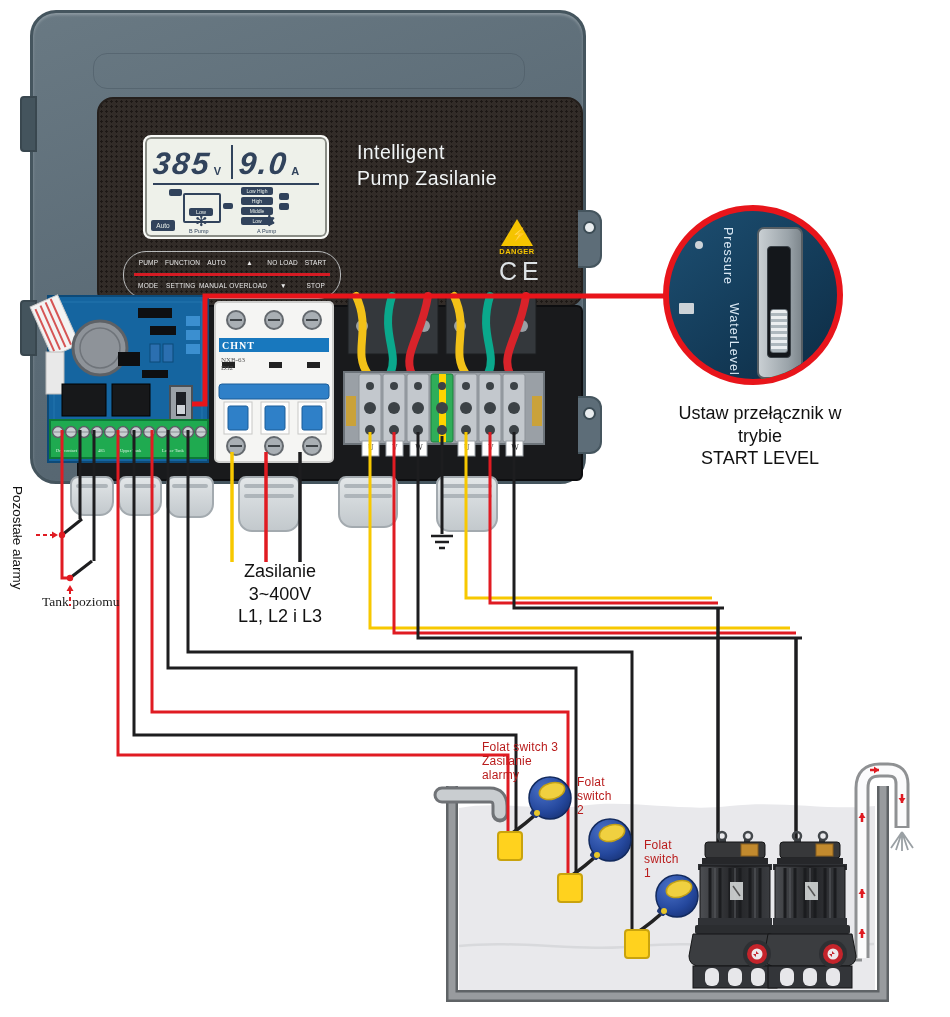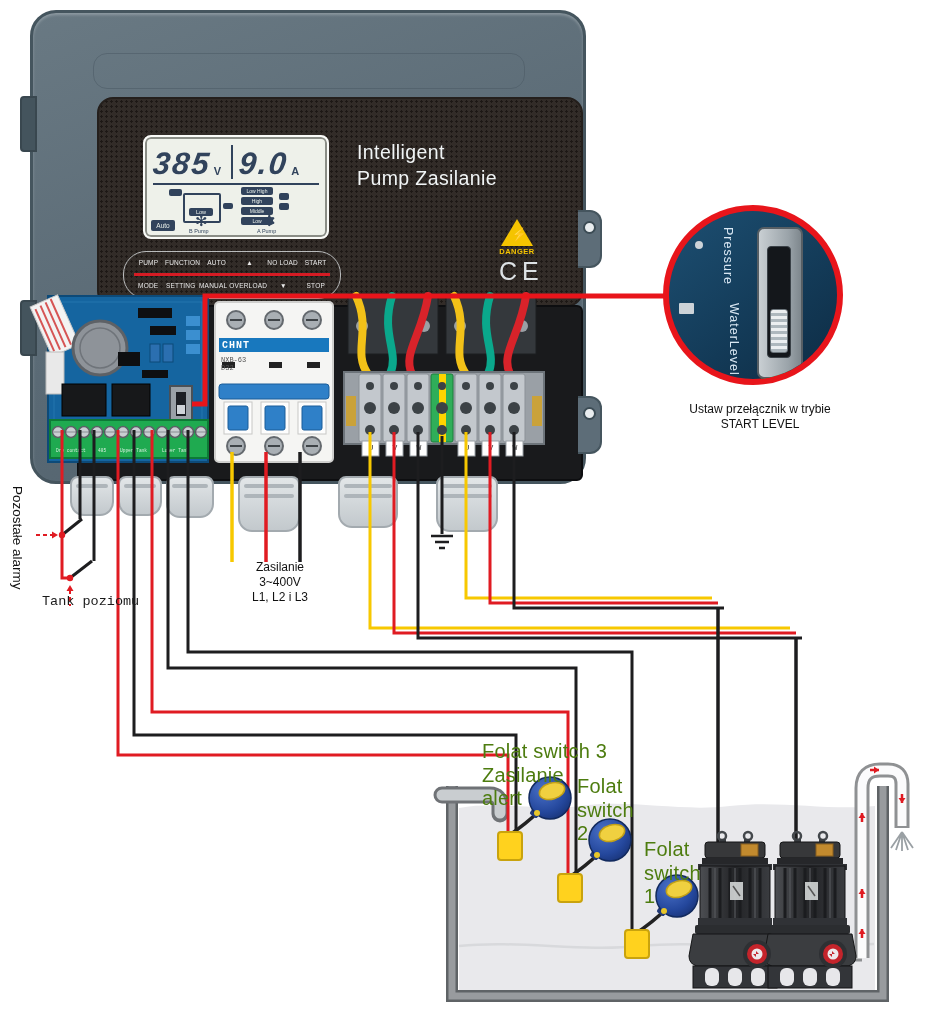--- a/index.html
+++ b/index.html
@@ -1,18 +1,18 @@
 <!DOCTYPE html>
 <html><head>
 <meta charset="utf-8">
 <style>
   html,body{margin:0;padding:0;background:#fff}
   .stage{position:relative;width:950px;height:1017px;background:#fff;overflow:hidden;
          font-family:"Liberation Sans",sans-serif}
-  .t{position:absolute;font-family:Liberation Mono, monospace;color:#1a1a1a}
+  .t{position:absolute;font-family:Liberation Serif, serif;color:#1a1a1a}
 
   
   .enclosure{position:absolute;left:30px;top:10px;width:550px;height:468px;
     background:linear-gradient(160deg,#697983,#5a6a75 55%,#51616c);
     border:3px solid #45555e;border-radius:26px;box-shadow:inset 0 2px 3px rgba(255,255,255,.25)}
   .lidseam{position:absolute;left:60px;top:40px;width:430px;height:34px;
     border:1.5px solid #4a5a64;border-radius:14px;opacity:.55}
   .earR{position:absolute;width:22px;height:54px;background:#5d6d78;border:2px solid #45555e;
     border-left:none;border-radius:0 12px 12px 0}
   .earR .hole{position:absolute;left:5px;top:9px;width:9px;height:9px;border-radius:50%;
@@ -61,22 +61,22 @@
   .sw-slot{position:absolute;left:8px;top:17px;width:22px;height:110px;background:#14171b;
     border-radius:4px;border:1px solid #3a4147}
   .sw-knob{position:absolute;left:2px;top:62px;width:16px;height:42px;border-radius:3px;
     background:repeating-linear-gradient(180deg,#eceff1 0 3px,#aeb8be 3px 6px);border:1px solid #6c757b}
   .vtext{position:absolute;writing-mode:vertical-rl;color:#d9e7f3;font-size:12.5px;letter-spacing:1px}
   .chip{position:absolute;background:#cdd3d8;border-radius:1px}
   .trace{position:absolute;background:#2c9e55;border-radius:2px}
 
   
   .vlabel{position:absolute;writing-mode:vertical-rl;font-size:13.5px;color:#111}
-  .floatlab{position:absolute;font-size:20px;color:#4d7c0f;line-height:1.18;letter-spacing:.2px}
-  .caption{position:absolute;text-align:center;font-size:12px;color:#111;line-height:1.25}
+  .floatlab{position:absolute;font-size:12px;color:#b91c1c;line-height:1.18;letter-spacing:.2px}
+  .caption{position:absolute;text-align:center;font-size:18px;color:#111;line-height:1.25}
   svg{position:absolute;left:0;top:0;pointer-events:none}
 </style>
 </head>
 <body>
 
 <div class="stage">
 
   <div class="enclosure">
     <div class="lidseam"></div>
 
@@ -503,21 +503,21 @@
 
   <div class="caption" style="left:230px;top:560px;width:100px">
     <div>Zasilanie</div>
     <div>3~400V</div>
     <div>L1, L2 i L3</div>
   </div>
 
   <div class="floatlab" style="left:482px;top:740px">
     <div>Folat switch 3</div>
     <div>Zasilanie</div>
-    <div>alert</div>
+    <div>alarmy</div>
   </div>
   <div class="floatlab" style="left:577px;top:775px">
     <div>Folat</div>
     <div>switch</div>
     <div>2</div>
   </div>
   <div class="floatlab" style="left:644px;top:838px">
     <div>Folat</div>
     <div>switch</div>
     <div>1</div>

